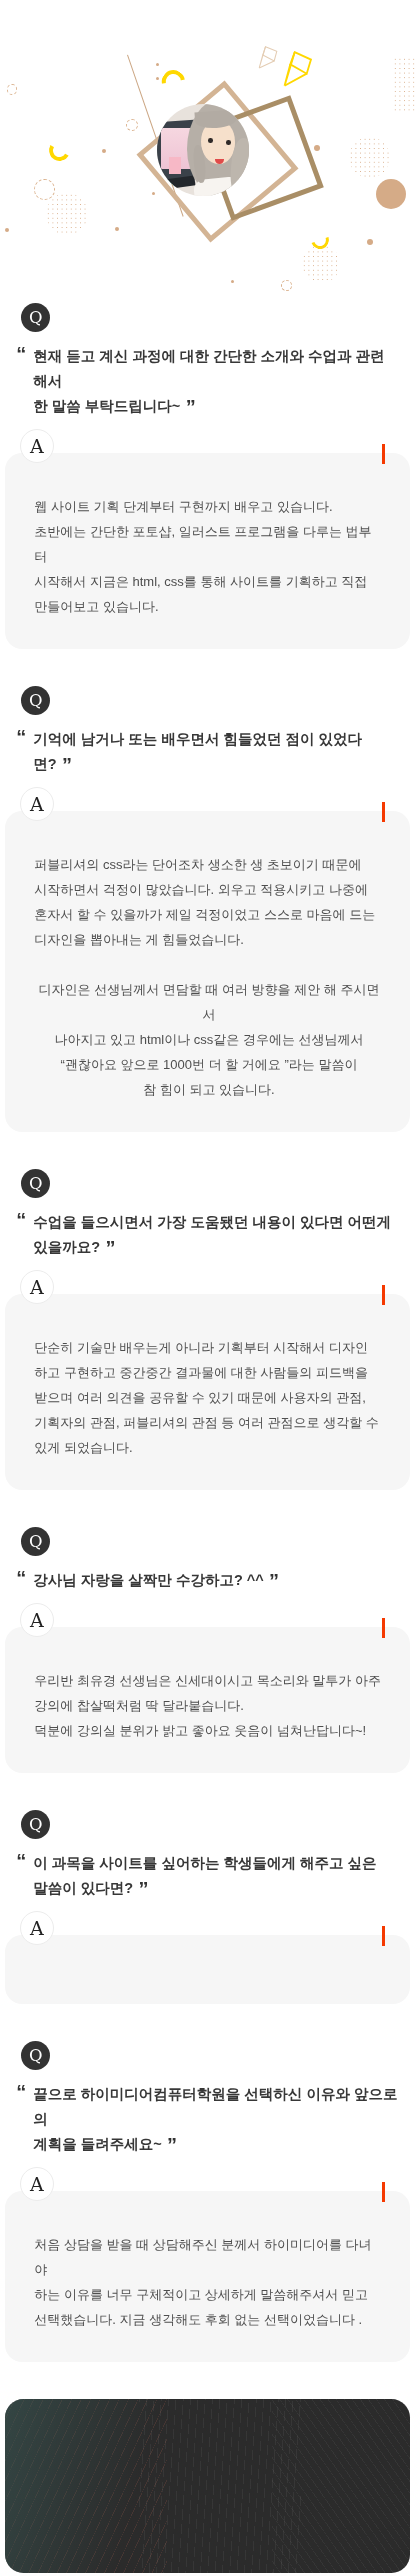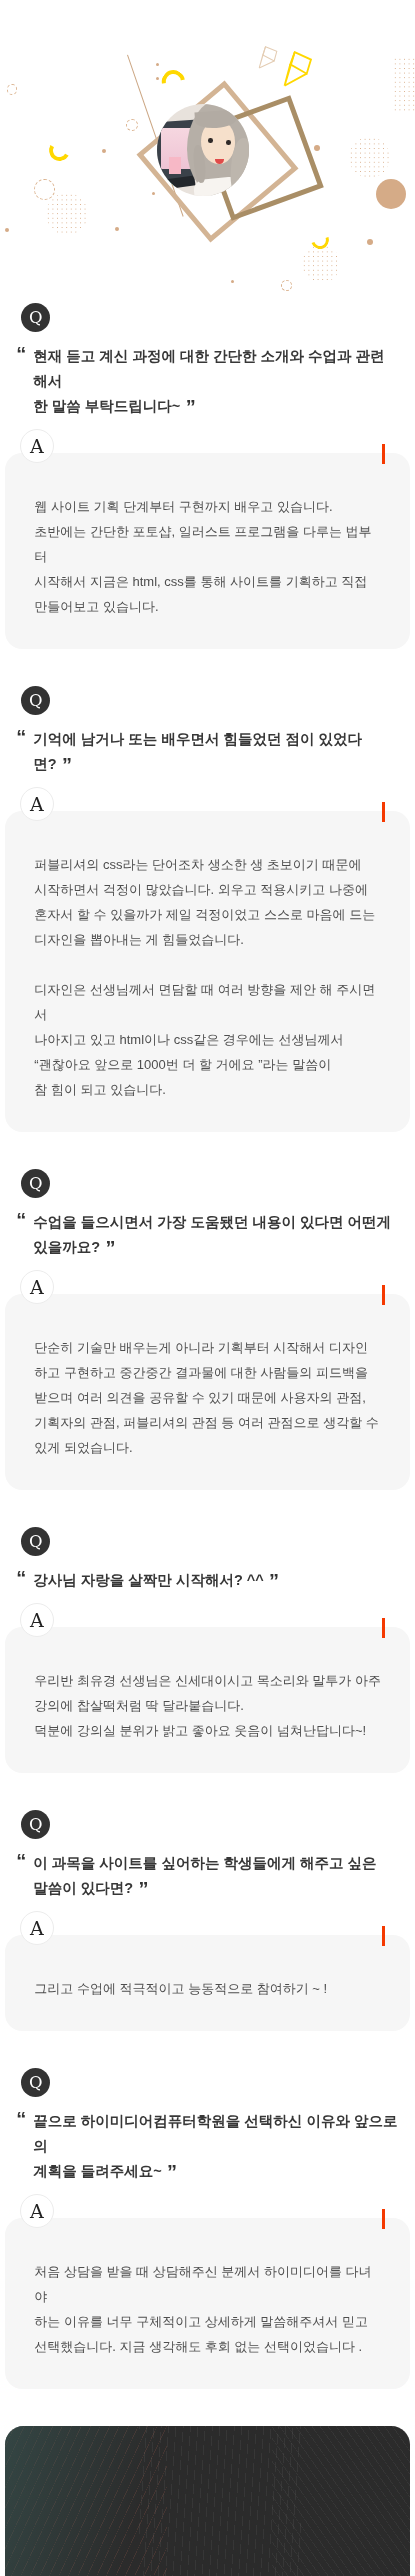--- a/index.html
+++ b/index.html
@@ -68,21 +68,21 @@
   .q-text{position:relative;margin:0 12px 0 28px;font-size:14.5px;font-weight:bold;color:#373737;line-height:25px;white-space:pre-line;}
   .quo{font-family:"Liberation Sans",sans-serif;font-weight:bold;color:#333;}
   .quo-open{position:absolute;left:-17px;top:-2px;font-size:20px;}
   .quo-close{font-size:20px;margin-left:5.3px;line-height:0;vertical-align:-2.6px;}
   .a-wrap{position:relative;margin-top:34px;}
   .a-circle{position:absolute;top:-24px;left:14.5px;width:32px;height:32px;border-radius:50%;background:#ffffff;border:0.7px solid #ececec;display:flex;align-items:center;justify-content:center;z-index:2;}
   .a-letter{font-family:"DejaVu Serif","Liberation Serif",serif;font-size:19px;color:#222;}
   .red-tick{position:absolute;top:-9.2px;right:25px;width:2.6px;height:20px;background:#f53900;z-index:3;}
   .a-box{background:#f6f6f6;border-radius:17px;padding:40px 25px 29px 28px;}
   .a-par{margin:1px;font-size:13px;line-height:25px;color:#4e4e4e;white-space:pre-line;}
-  .a-par + .a-par{margin-top:25px;}
+  .a-par + .a-par{margin-top:25px;text-align:center;}
 
   
   .student-card{position:relative;margin:20px 5.3px 0 5.3px;height:174px;border-radius:18.5px;background:#2b2b2b;overflow:hidden;color:#fff;text-align:center;}
   .pat{position:absolute;top:0;bottom:0;}
   .pat-teal{left:0;width:40%;background:linear-gradient(105deg,rgba(58,88,85,.6),rgba(58,88,85,0) 75%),repeating-linear-gradient(115deg,rgba(205,110,90,.16) 0 0.7px,transparent 0.7px 8.6px);}
   .pat-mid{left:33%;width:40%;background:repeating-linear-gradient(94deg,rgba(255,255,255,.055) 0 0.7px,transparent 0.7px 7.3px);}
   .pat-right{left:66%;width:34%;background:repeating-linear-gradient(55deg,rgba(255,255,255,.05) 0 0.7px,transparent 0.7px 6.6px);}
   .card-content{position:relative;z-index:2;padding-top:38px;}
 </style>
 </head>
@@ -213,21 +213,21 @@
 기획자의 관점, 퍼블리셔의 관점 등 여러 관점으로 생각할 수
 있게 되었습니다.</p>
         </div>
     </div>
   </section>
 
   <section class="qa">
     <div class="q-circle">
       <span class="q-letter">Q</span>
     </div>
-    <p class="q-text"><span class="quo quo-open">“</span><span class="q-body">강사님 자랑을 살짝만 시작해서? ^^</span><span class="quo quo-close">”</span></p>
+    <p class="q-text"><span class="quo quo-open">“</span><span class="q-body">강사님 자랑을 살짝만 수강하고? ^^</span><span class="quo quo-close">”</span></p>
     <div class="a-wrap">
       <div class="a-circle">
         <span class="a-letter">A</span>
       </div>
       <span class="red-tick"></span>
       <div class="a-box">
           <p class="a-par">우리반 최유경 선생님은 신세대이시고 목소리와 말투가 아주
 강의에 찹살떡처럼 딱 달라붙습니다.
 덕분에 강의실 분위가 밝고 좋아요 웃음이 넘쳐난답니다~!</p>
         </div>
@@ -239,21 +239,20 @@
       <span class="q-letter">Q</span>
     </div>
     <p class="q-text"><span class="quo quo-open">“</span><span class="q-body">이 과목을 사이트를 싶어하는 학생들에게 해주고 싶은
 말씀이 있다면?</span><span class="quo quo-close">”</span></p>
     <div class="a-wrap">
       <div class="a-circle">
         <span class="a-letter">A</span>
       </div>
       <span class="red-tick"></span>
       <div class="a-box">
-          <p class="a-par">그리고 수업에 적극적이고 능동적으로 참여하기 ~ !</p>
         </div>
     </div>
   </section>
 
   <section class="qa">
     <div class="q-circle">
       <span class="q-letter">Q</span>
     </div>
     <p class="q-text"><span class="quo quo-open">“</span><span class="q-body">끝으로 하이미디어컴퓨터학원을 선택하신 이유와 앞으로의
 계획을 들려주세요~</span><span class="quo quo-close">”</span></p>

